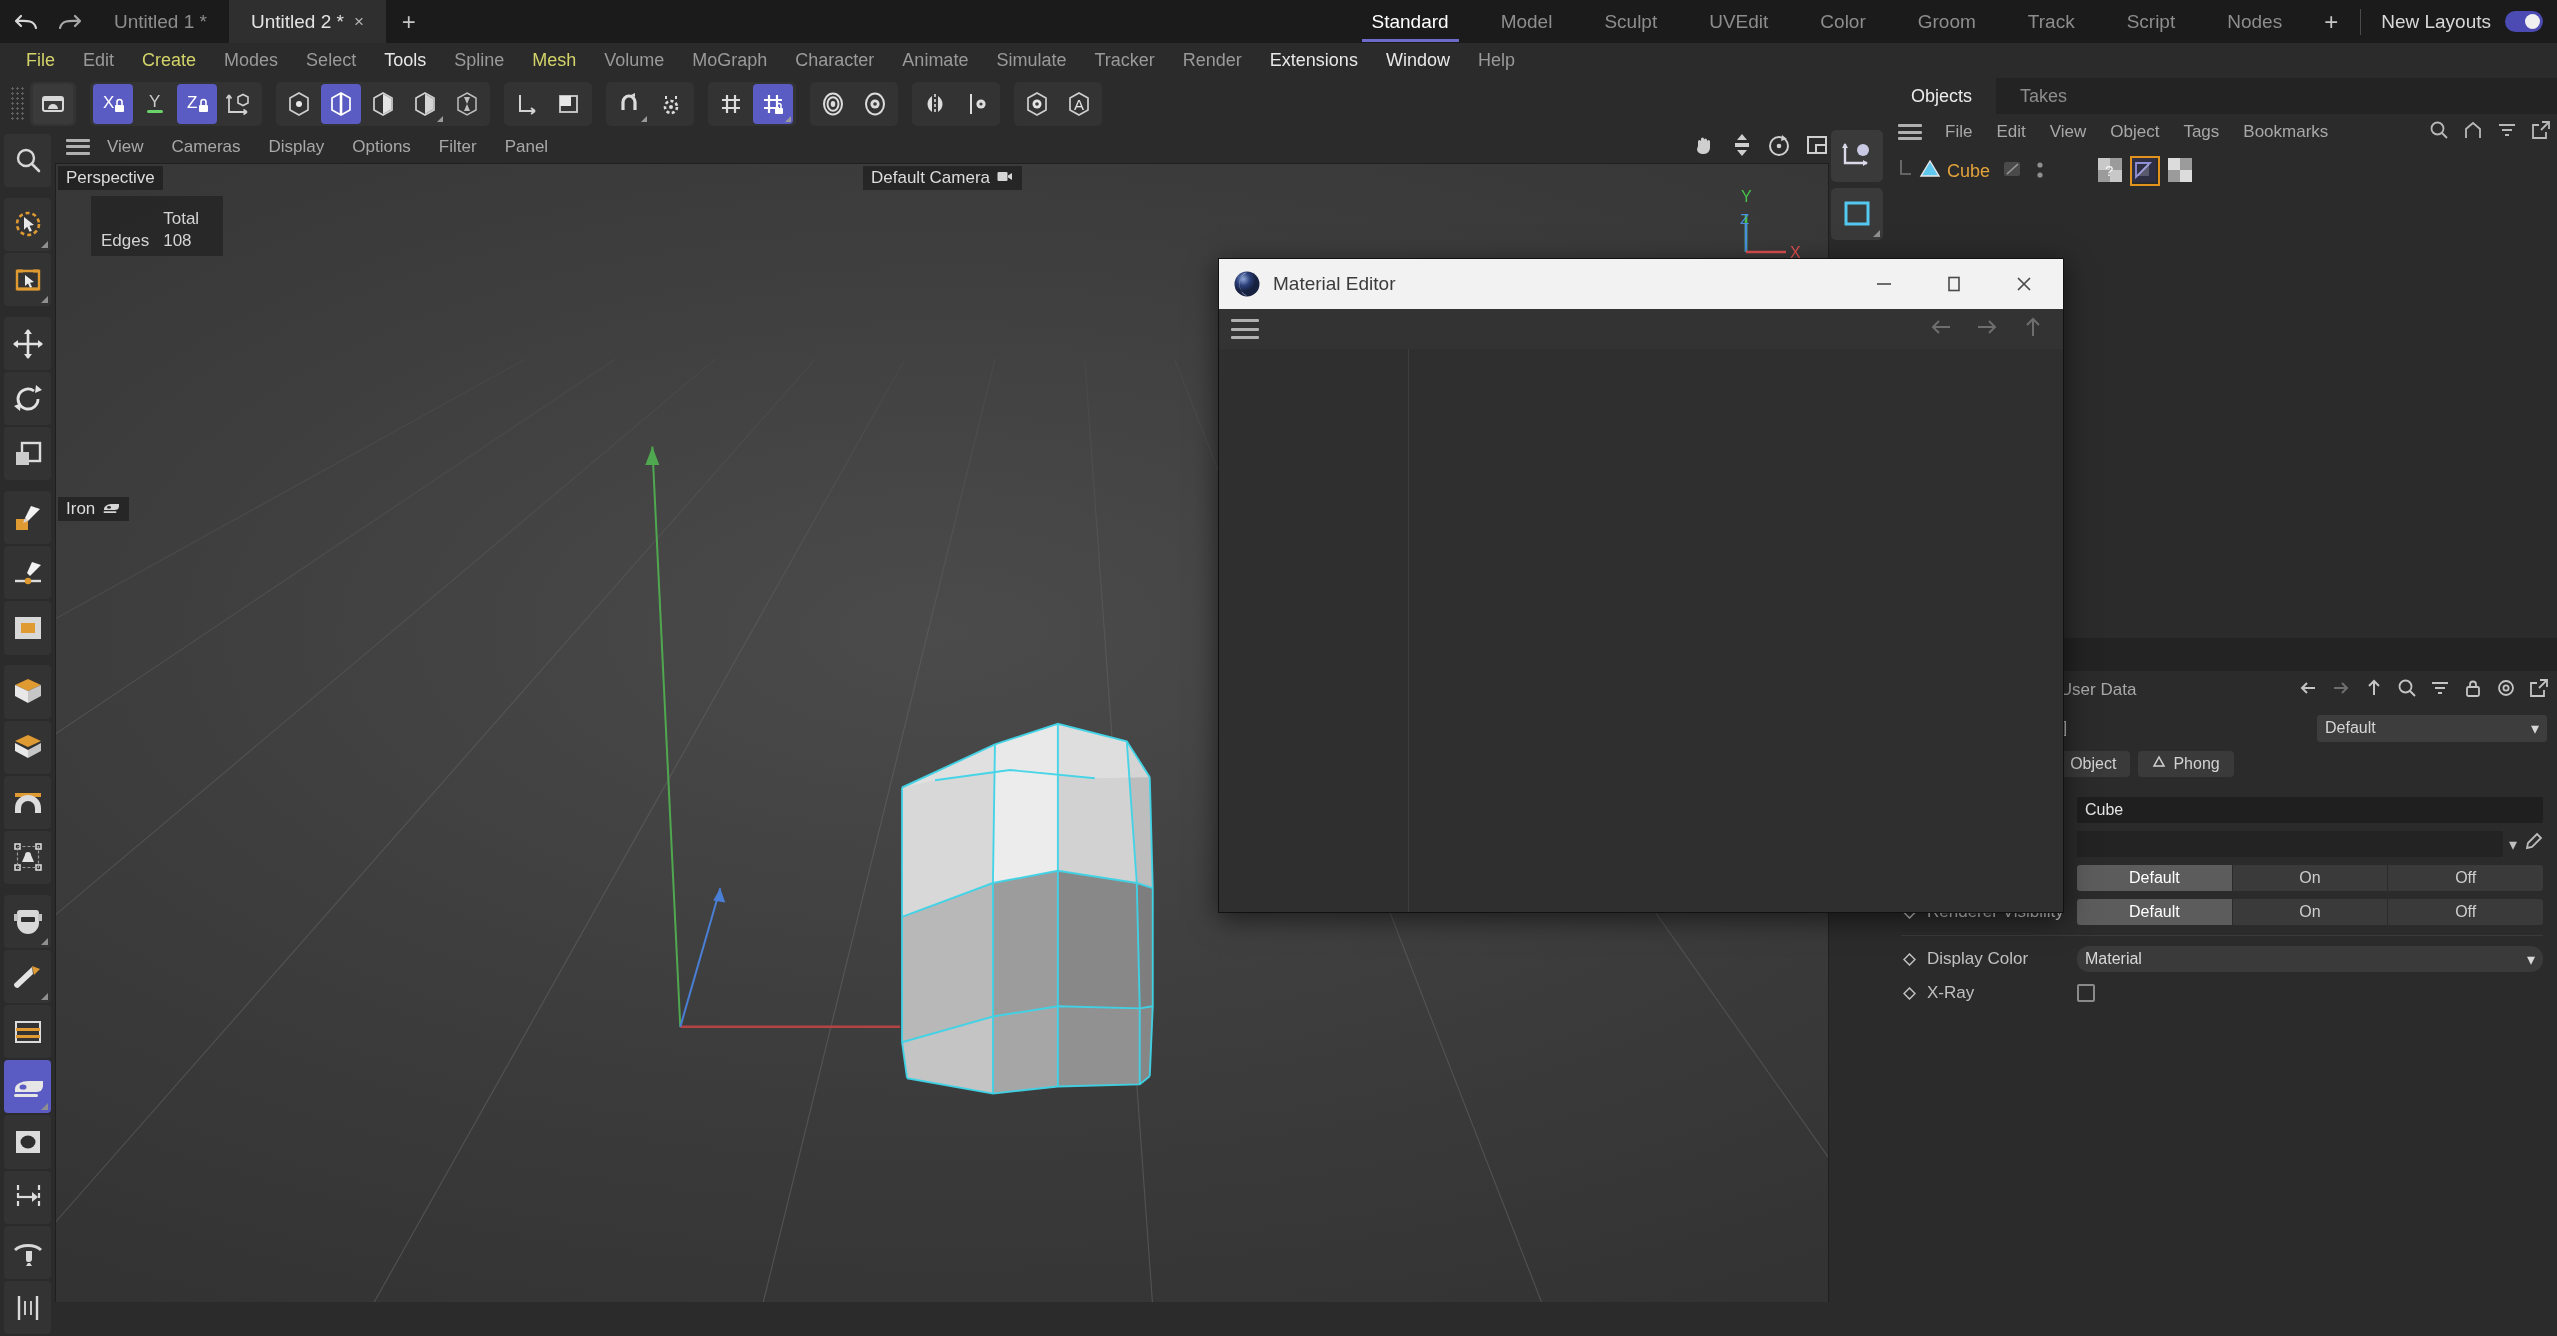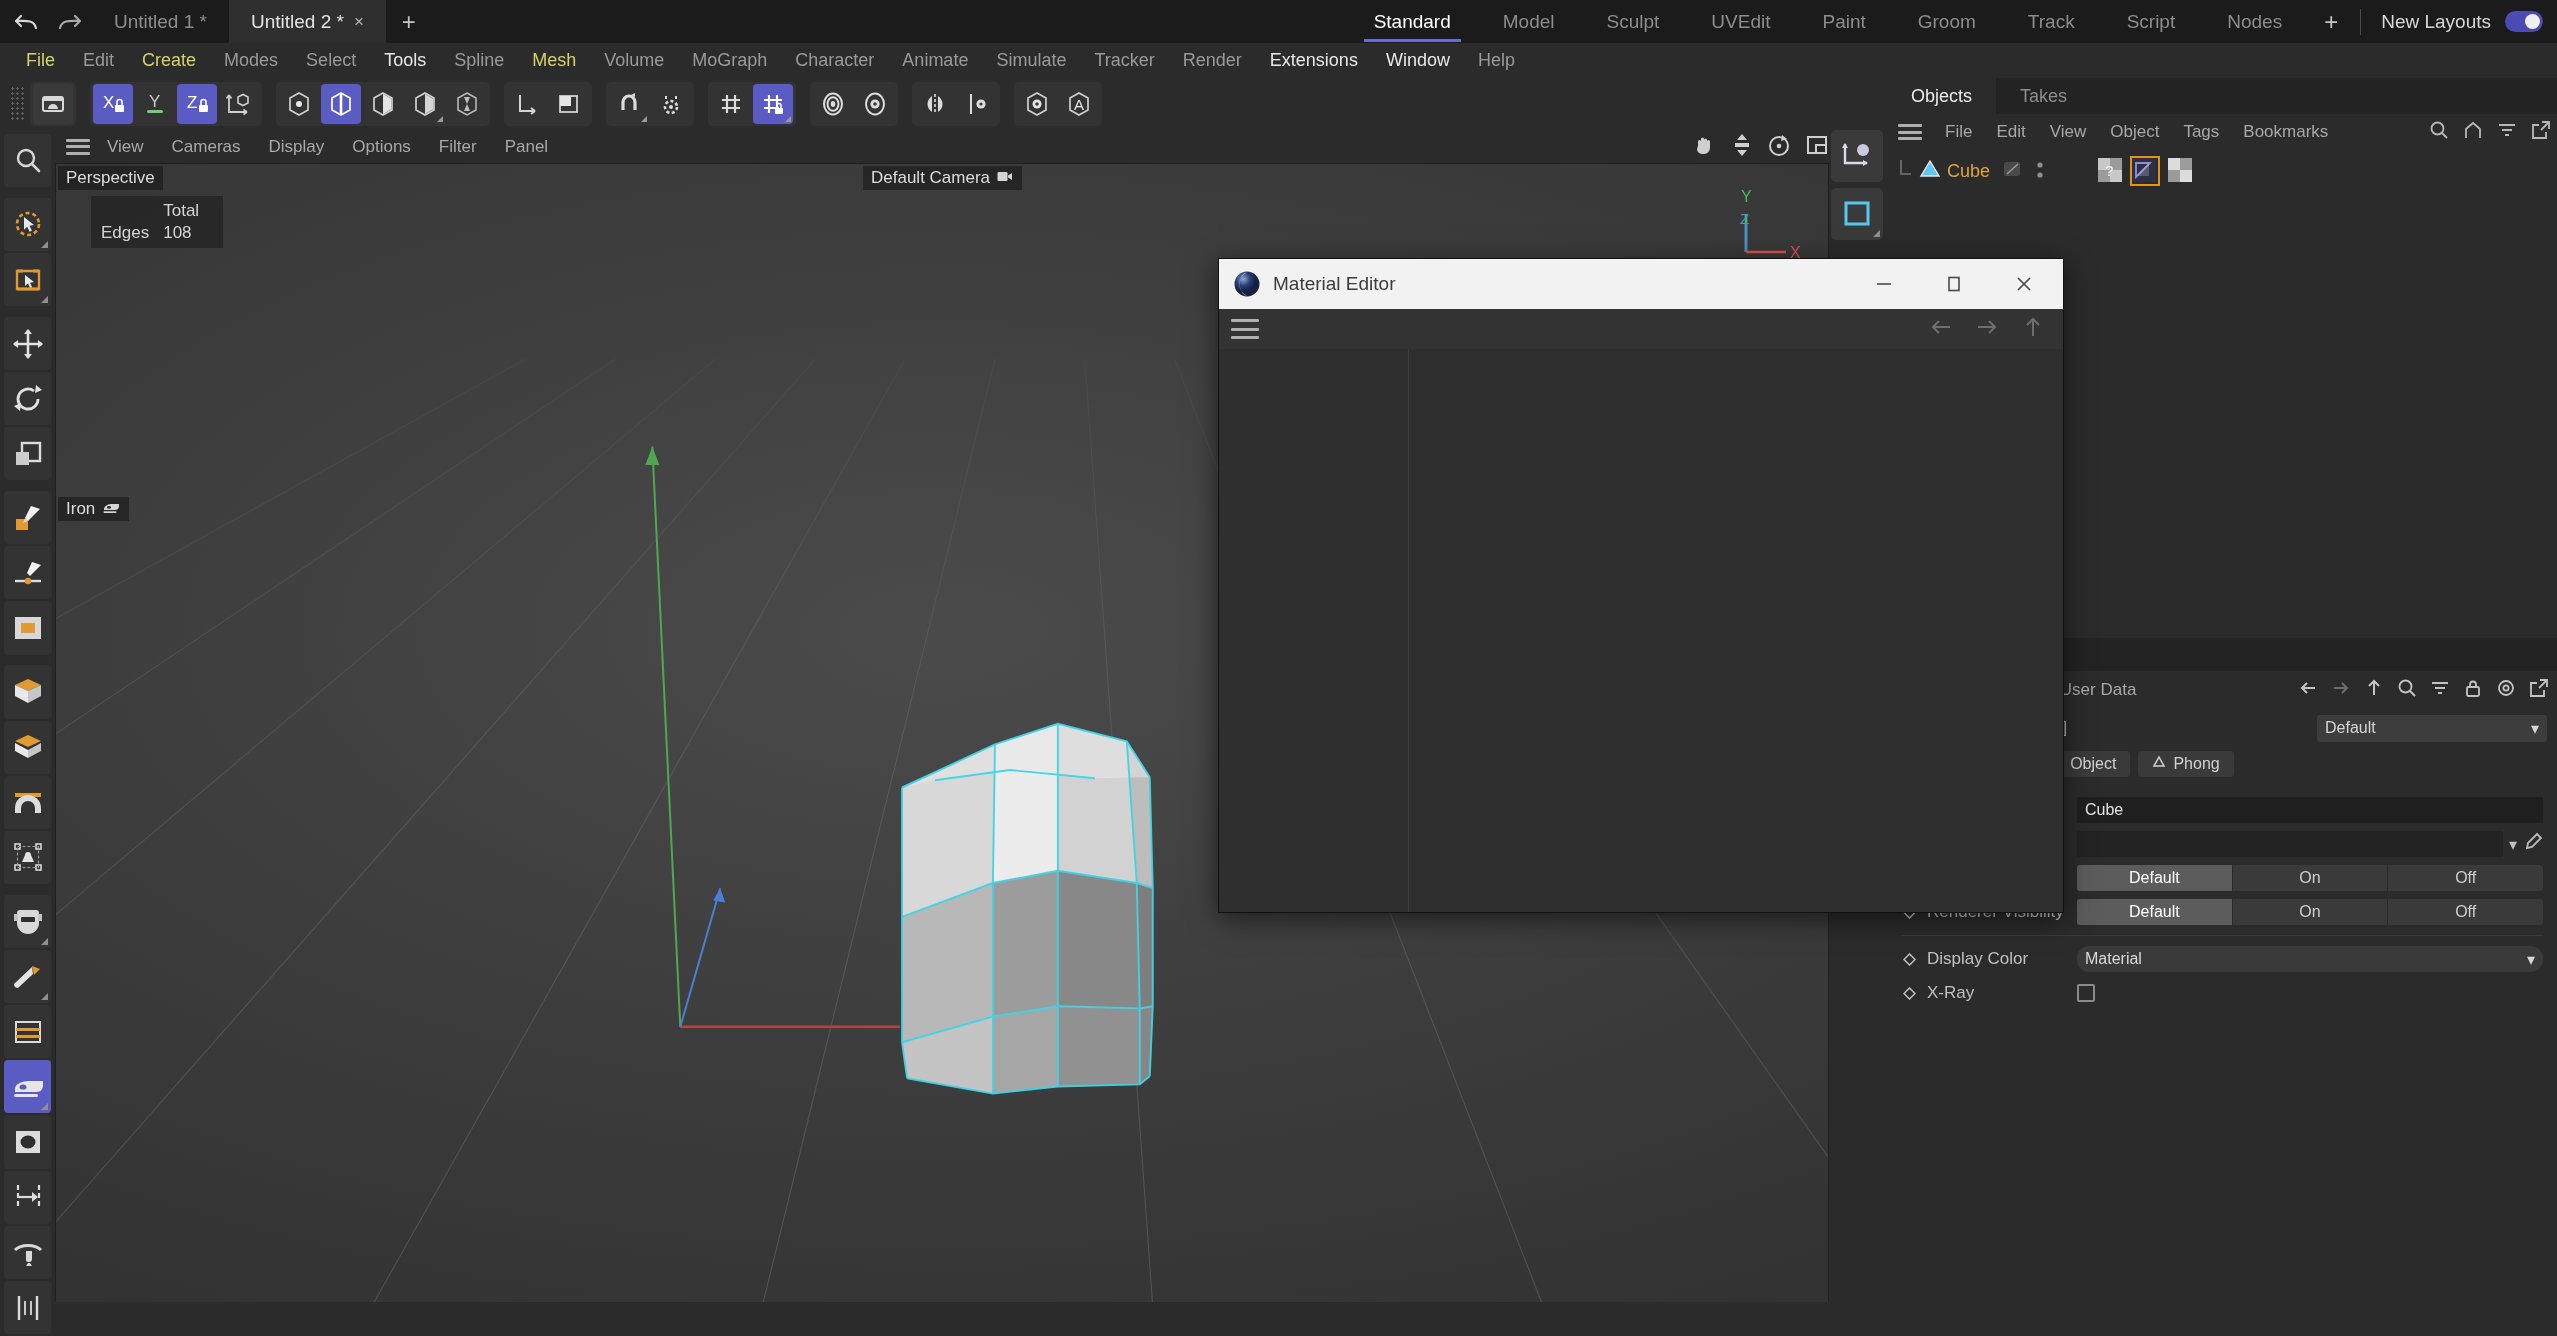--- a/index.html
+++ b/index.html
@@ -110,21 +110,21 @@
   .viewport {
     position:absolute; left:0; top:33px; right:58px; bottom:0;
     background: radial-gradient(ellipse 130% 95% at 50% 40%, #4b4b4b 0%, #3c3c3c 40%, #313131 75%, #2a2a2a 100%);
     overflow:hidden; border:1px solid #1f1f1f;
   }
   .vp-label {
     position:absolute; background:rgba(20,20,20,0.55); color:#dcdcdc; font-size:17px;
     padding:2px 8px; white-space:nowrap;
   }
   .vp-stats { position:absolute; left:35px; top:32px; background:rgba(20,20,20,0.45); padding:4px 10px; font-size:17px; color:#d4d4d4;}
-  .vp-stats table { border-collapse:collapse; }
+  .vp-stats table { border-collapse:collapse;margin-top:8px; }
   .vp-stats td { padding:1px 14px 1px 0; }
   .vp-stats td.num { text-align:left; }
 
   
   .rightpanel { position:absolute; left:1887px; top:78px; width:670px; bottom:0; background:#2b2b2b; }
   .obj-tabs { display:flex; height:36px; background:#232323; }
   .obj-tab { font-size:18px; color:#8d8d8d; padding:0 24px; display:flex; align-items:center; cursor:pointer;}
   .obj-tab.active { background:#2b2b2b; color:#ececec; }
   .obj-menubar { height:36px; display:flex; align-items:center; padding-left:8px; position:relative; }
   .obj-menu-item { font-size:17px; color:#a8a8a8; padding:0 12px; cursor:pointer; }
@@ -225,21 +225,21 @@
       <div class="layout-tab">
           <span>Model</span>
         </div>
       <div class="layout-tab">
           <span>Sculpt</span>
         </div>
       <div class="layout-tab">
           <span>UVEdit</span>
         </div>
       <div class="layout-tab">
-          <span>Paint</span>
+          <span>Color</span>
         </div>
       <div class="layout-tab">
           <span>Groom</span>
         </div>
       <div class="layout-tab">
           <span>Track</span>
         </div>
       <div class="layout-tab">
           <span>Script</span>
         </div>

